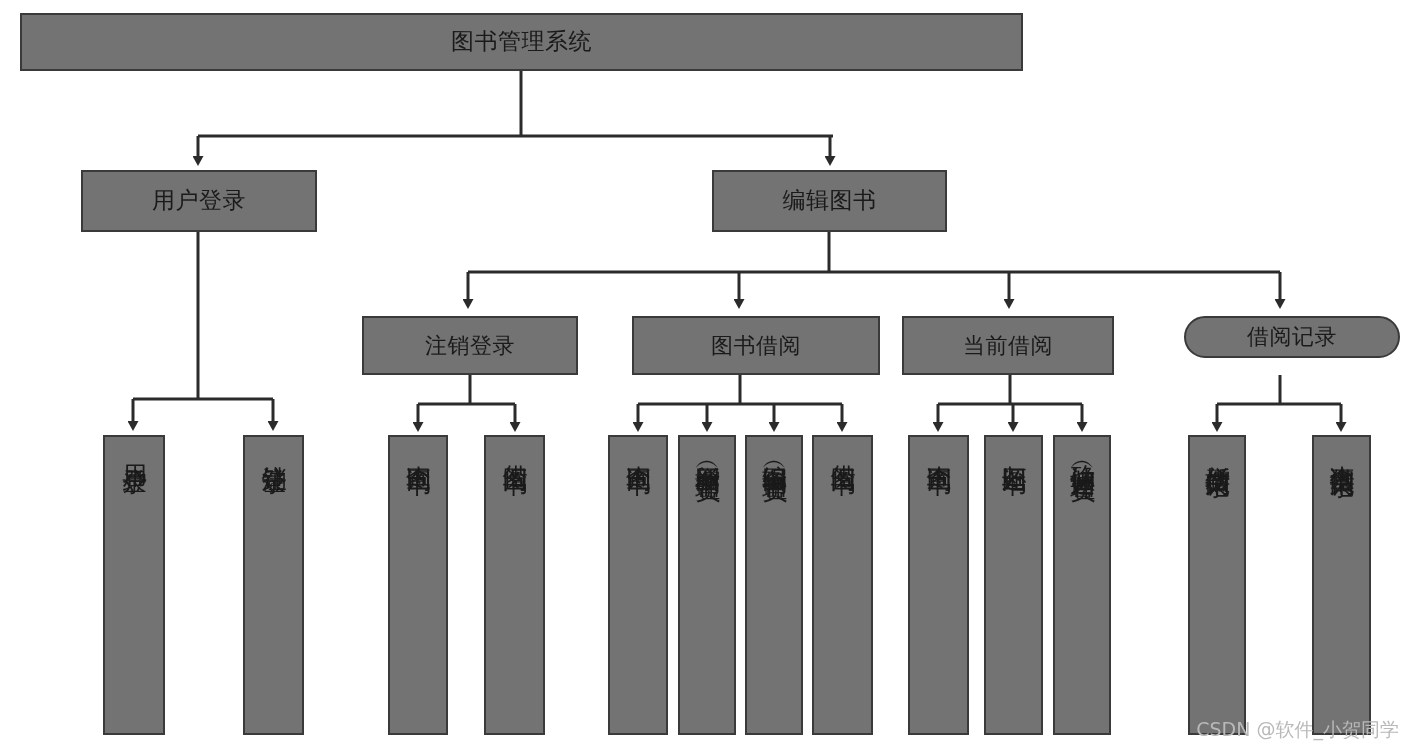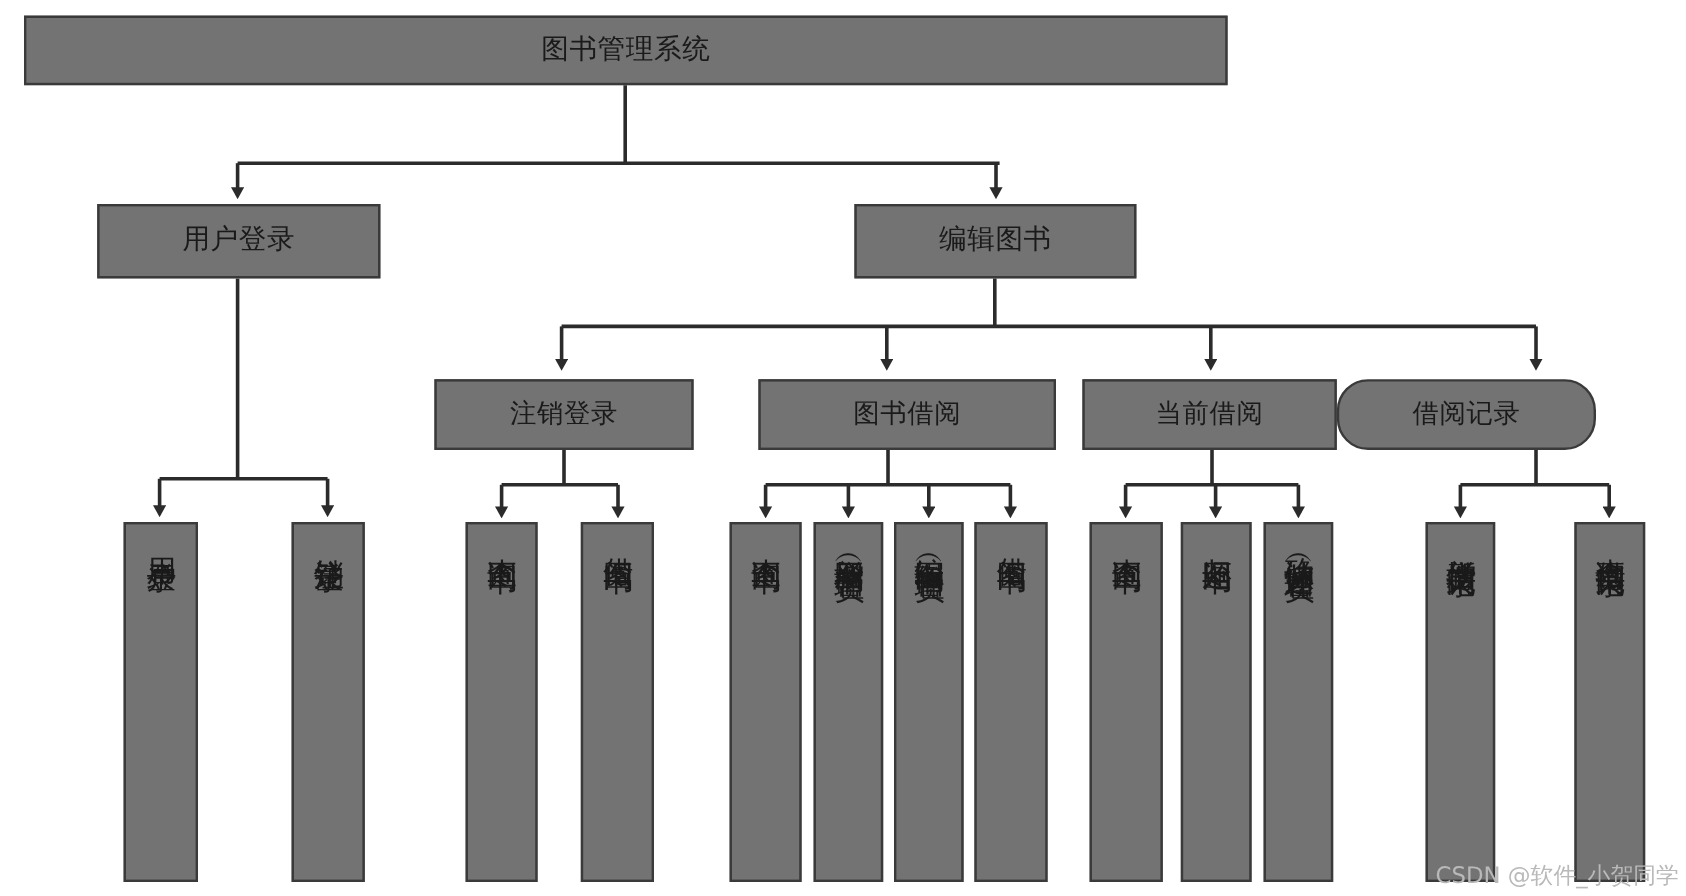--- a/index.html
+++ b/index.html
@@ -135,21 +135,21 @@
 
   <div class="node node-l3" style="left: 362px; top: 316px; width: 216px; height: 59px;">
     <span class="label">注销登录</span>
   </div>
   <div class="node node-l3" style="left: 632px; top: 316px; width: 248px; height: 59px;">
     <span class="label">图书借阅</span>
   </div>
   <div class="node node-l3" style="left: 902px; top: 316px; width: 212px; height: 59px;">
     <span class="label">当前借阅</span>
   </div>
-  <div class="node node-l3" style="left: 1114px; top: 316px; width: 216px; height: 59px; border-radius: 26px;">
+  <div class="node node-l3" style="left: 1184px; top: 316px; width: 216px; height: 42px; border-radius: 26px;">
     <span class="label">借阅记录</span>
   </div>
 
   <div class="node node-leaf" style="left: 103px; top: 435px; width: 62px; height: 300px;">
     <span class="label">用户登录</span>
   </div>
   <div class="node node-leaf" style="left: 243px; top: 435px; width: 61px; height: 300px;">
     <span class="label">注销登录</span>
   </div>
   <div class="node node-leaf" style="left: 388px; top: 435px; width: 60px; height: 300px;">

